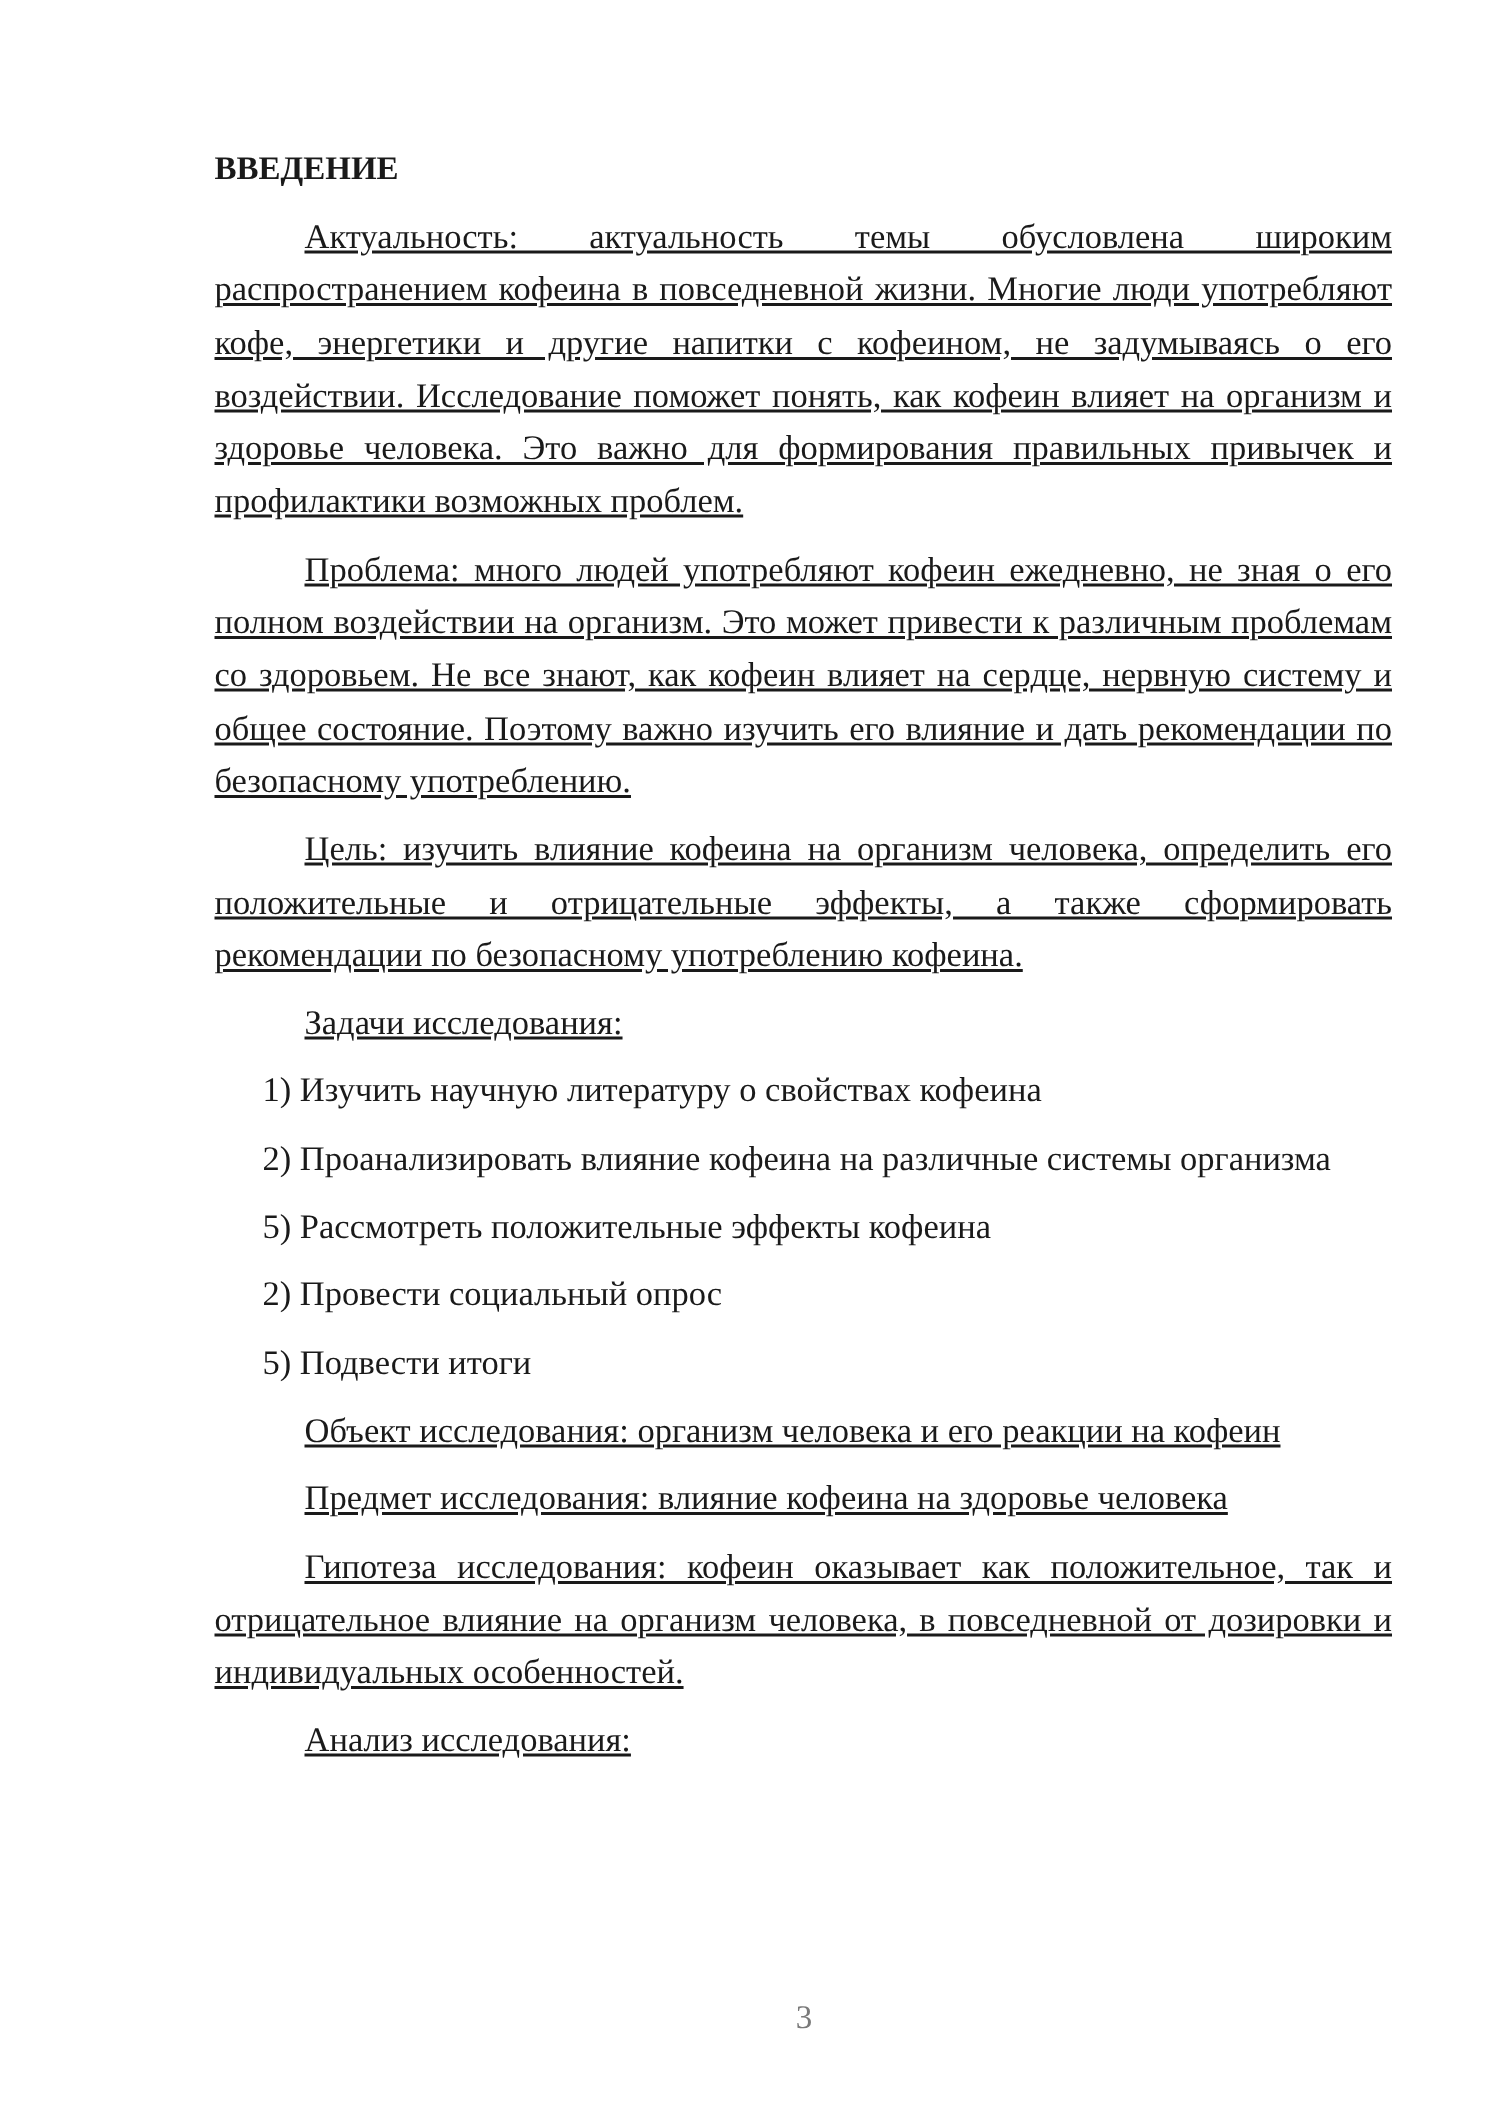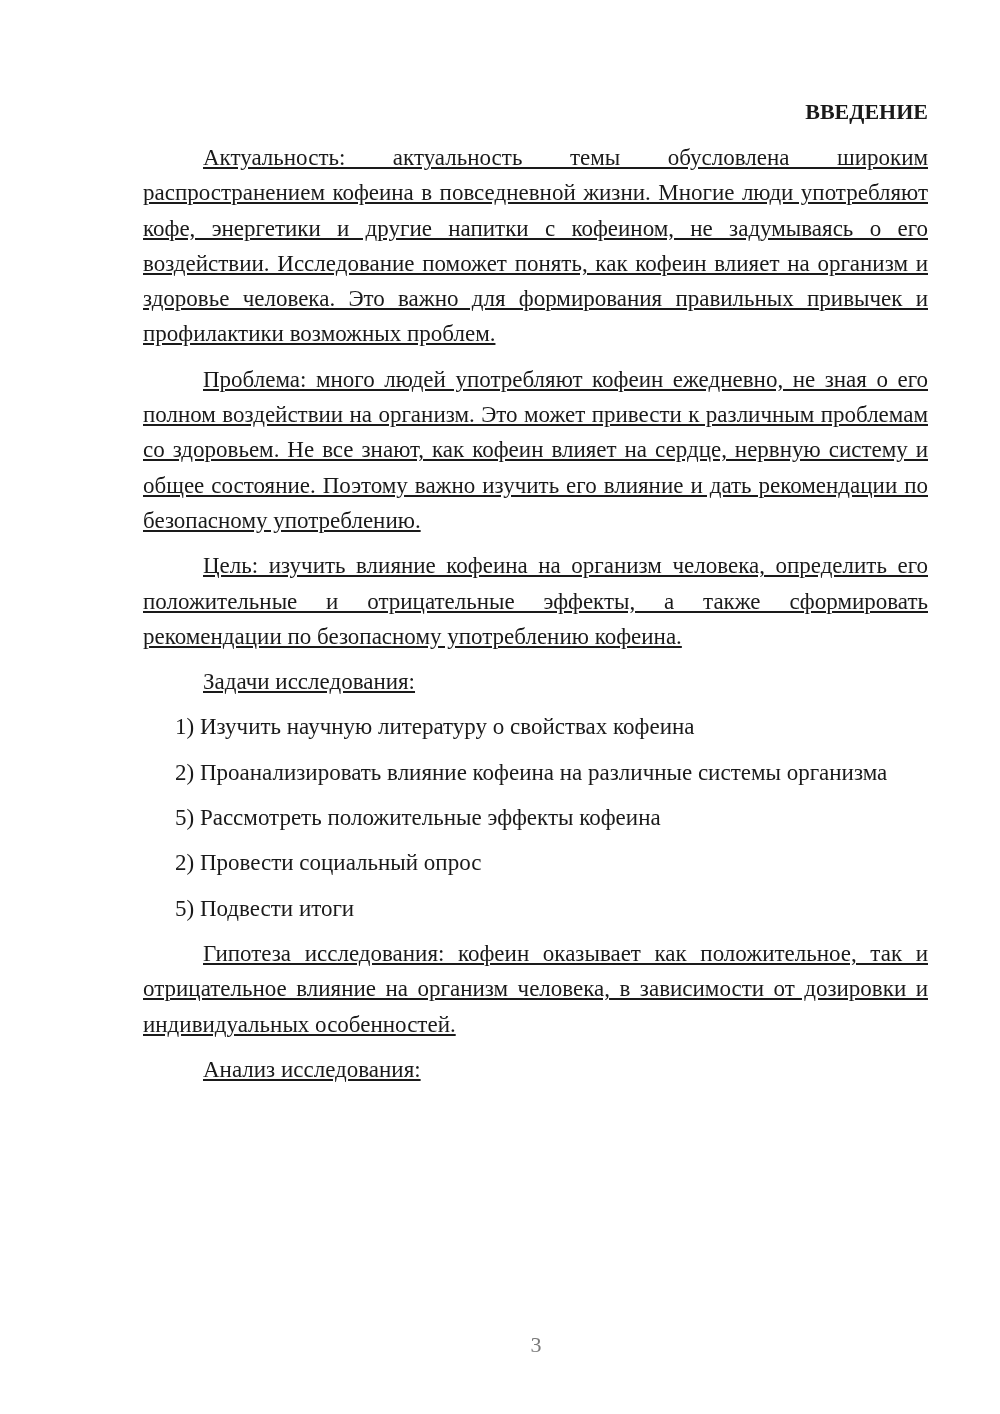--- a/index.html
+++ b/index.html
@@ -3,21 +3,21 @@
 <meta charset="utf-8">
 <style>
   html, body { margin: 0; padding: 0; background: #ffffff; }
   body { width: 1000px; height: 1414px; position: relative; overflow: hidden; }
   .page {
     position: absolute; left: 143px; top: 94px; width: 785px;
     font-family: "Liberation Serif", "DejaVu Serif", serif;
     font-size: 23px; line-height: 35.3px; color: #1a1a1a;
   }
   .title {
-    text-align: right; font-weight: bold; font-size: 22px;
+    text-align: left; font-weight: bold; font-size: 22px;
     margin: 0 0 11px 0; line-height: 35px; font-family: Liberation Serif, serif;
   }
   .para { text-align: justify; text-indent: 60px; margin: 0 0 10px 0; text-decoration: underline; }
   .item { text-align: justify; text-indent: 32px; margin: 0 0 10px 0; }
   .pagenum {
     position: absolute; top: 1332px; left: 0; width: 1072px; text-align: center;
     font-family: "Liberation Serif", "DejaVu Serif", serif; font-size: 22px; color: #7a7a7a;
   }
 </style>
 </head>
@@ -27,17 +27,19 @@
   <div class="title">ВВЕДЕНИЕ</div>
   <p class="para">Актуальность: актуальность темы обусловлена широким распространением кофеина в повседневной жизни. Многие люди употребляют кофе, энергетики и другие напитки с кофеином, не задумываясь о его воздействии. Исследование поможет понять, как кофеин влияет на организм и здоровье человека. Это важно для формирования правильных привычек и профилактики возможных проблем.</p>
   <p class="para">Проблема: много людей употребляют кофеин ежедневно, не зная о его полном воздействии на организм. Это может привести к различным проблемам со здоровьем. Не все знают, как кофеин влияет на сердце, нервную систему и общее состояние. Поэтому важно изучить его влияние и дать рекомендации по безопасному употреблению.</p>
   <p class="para">Цель: изучить влияние кофеина на организм человека, определить его положительные и отрицательные эффекты, а также сформировать рекомендации по безопасному употреблению кофеина.</p>
   <p class="para">Задачи исследования:</p>
   <p class="item">1) Изучить научную литературу о свойствах кофеина</p>
   <p class="item">2) Проанализировать влияние кофеина на различные системы организма</p>
   <p class="item">5) Рассмотреть положительные эффекты кофеина</p>
   <p class="item">2) Провести социальный опрос</p>
   <p class="item">5) Подвести итоги</p>
-  <p class="para">Гипотеза исследования: кофеин оказывает как положительное, так и отрицательное влияние на организм человека, в зависимости от дозировки и индивидуальных особенностей.</p>
+  <p class="para">Объект исследования: организм человека и его реакции на кофеин</p>
+  <p class="para">Предмет исследования: влияние кофеина на здоровье человека</p>
+  <p class="para">Гипотеза исследования: кофеин оказывает как положительное, так и отрицательное влияние на организм человека, в повседневной от дозировки и индивидуальных особенностей.</p>
   <p class="para">Анализ исследования:</p>
 </div>
 
 <div class="pagenum">3</div>
 
 </body></html>

